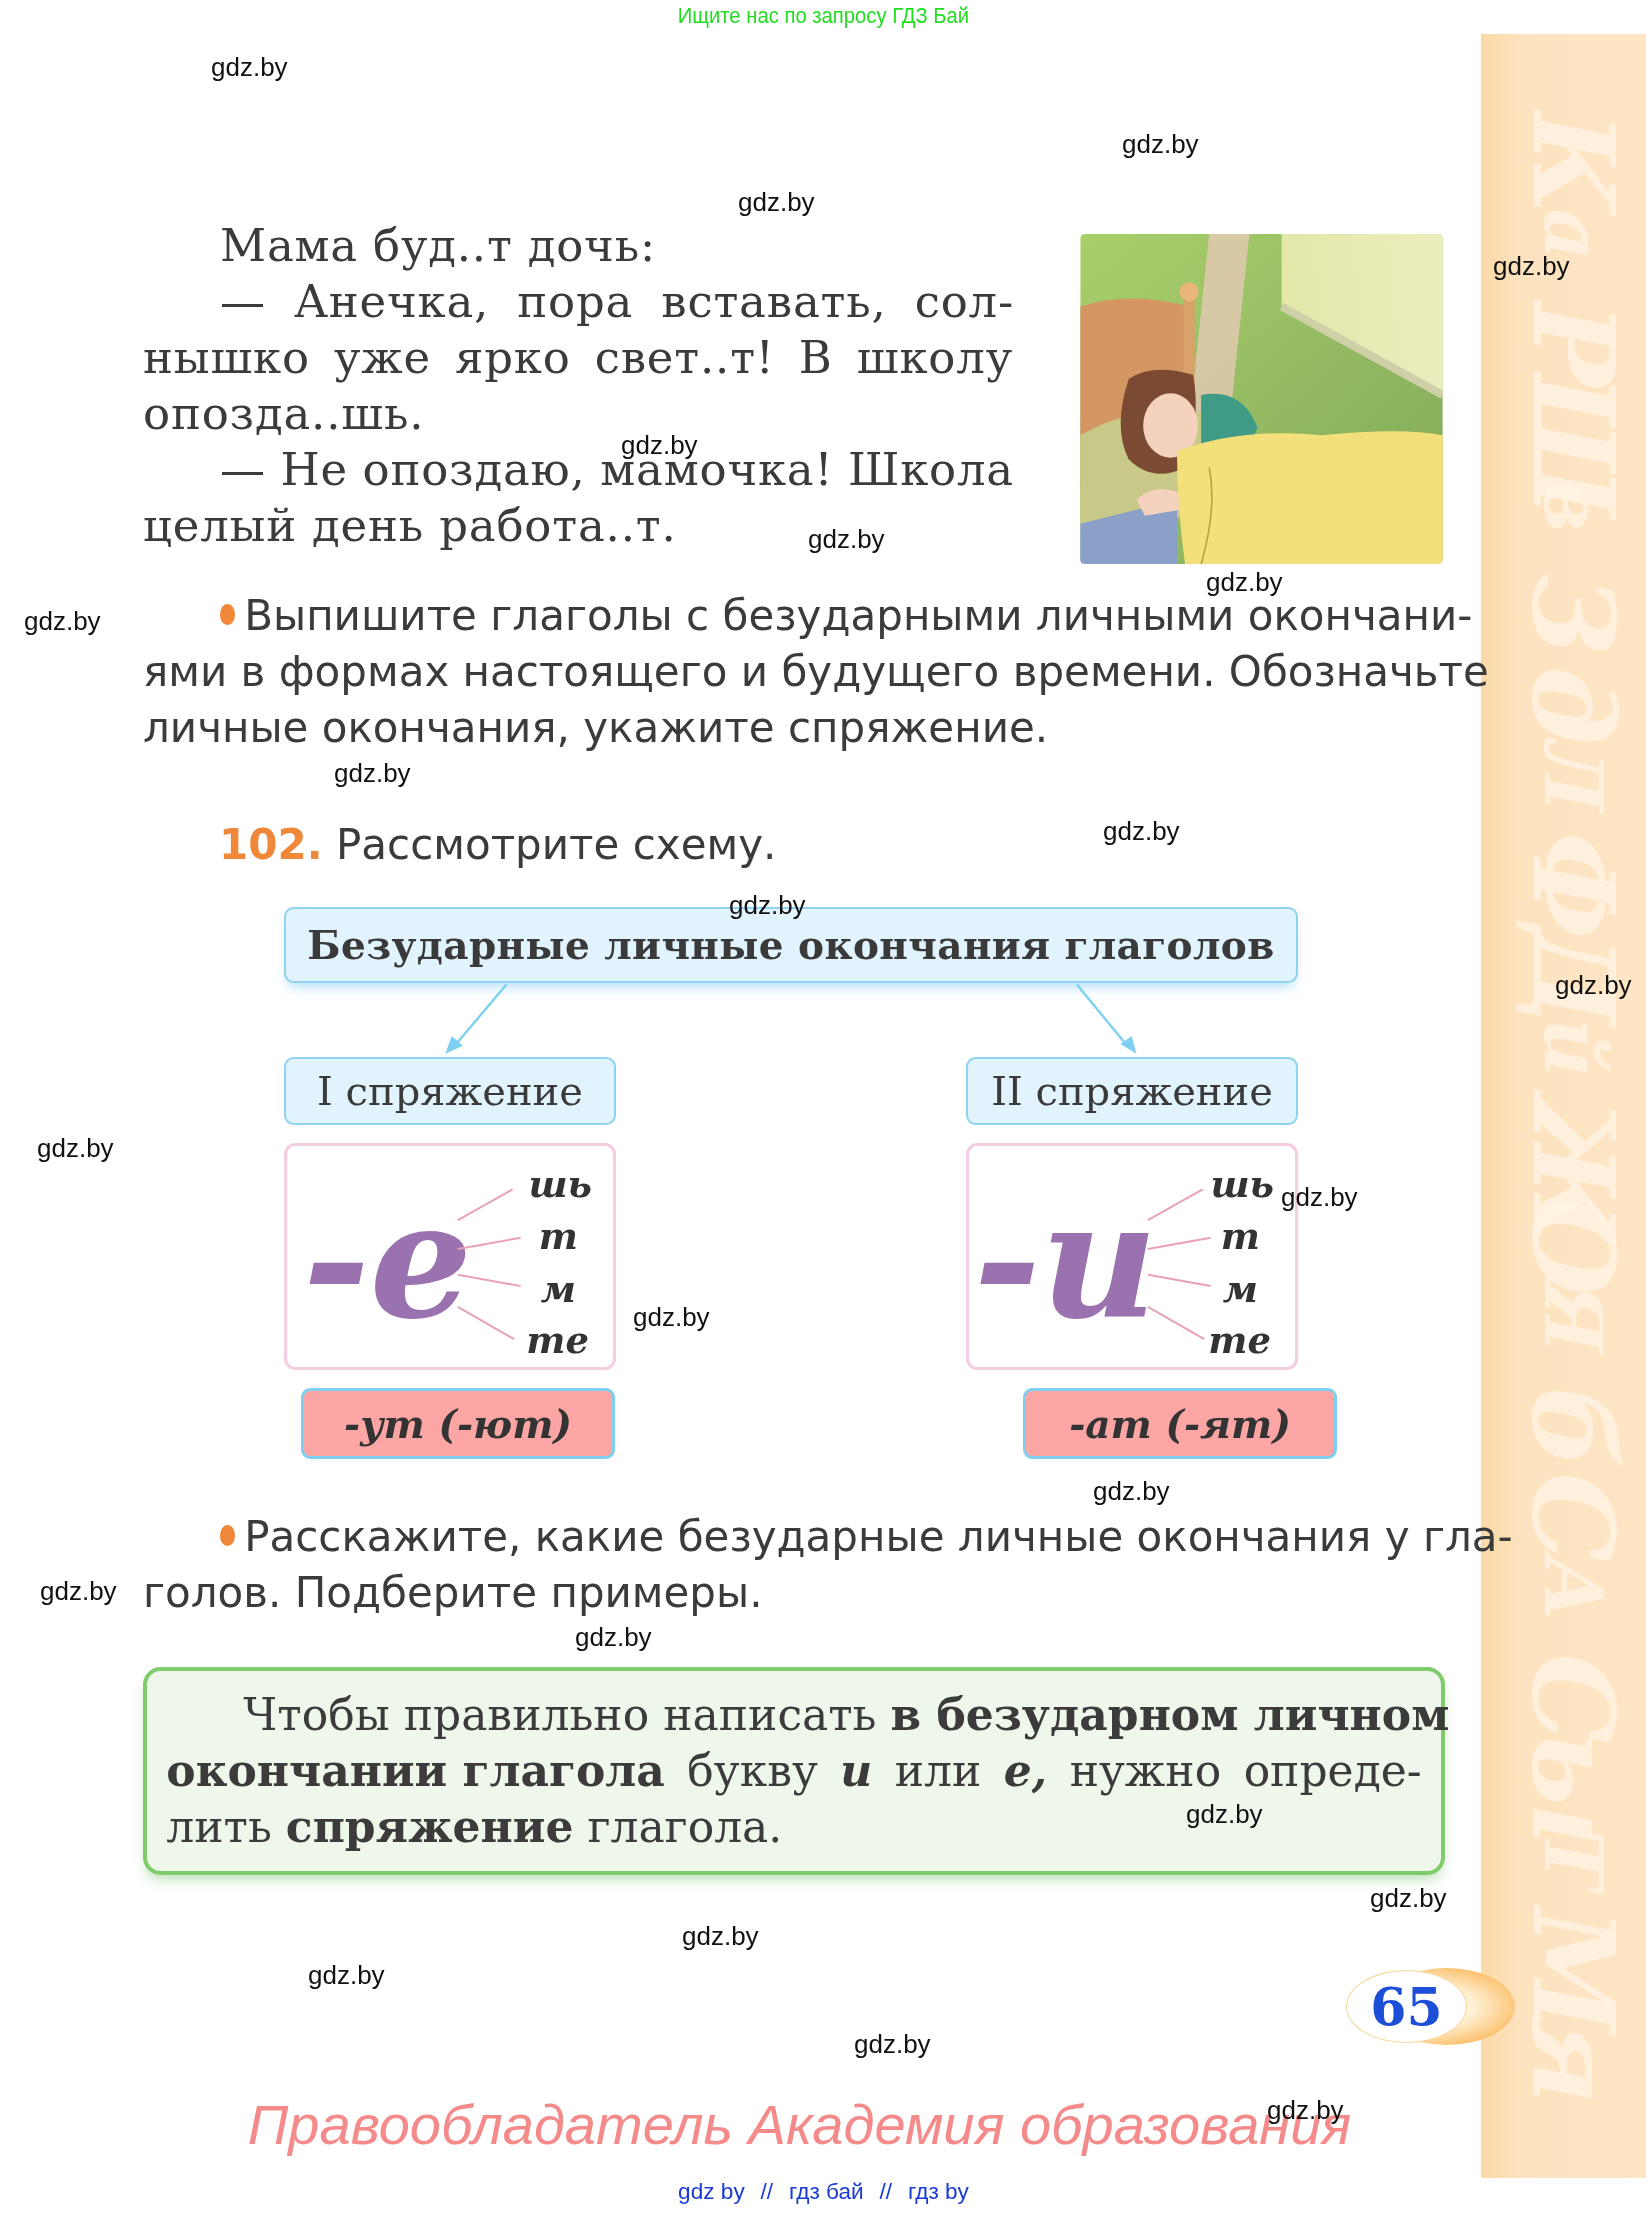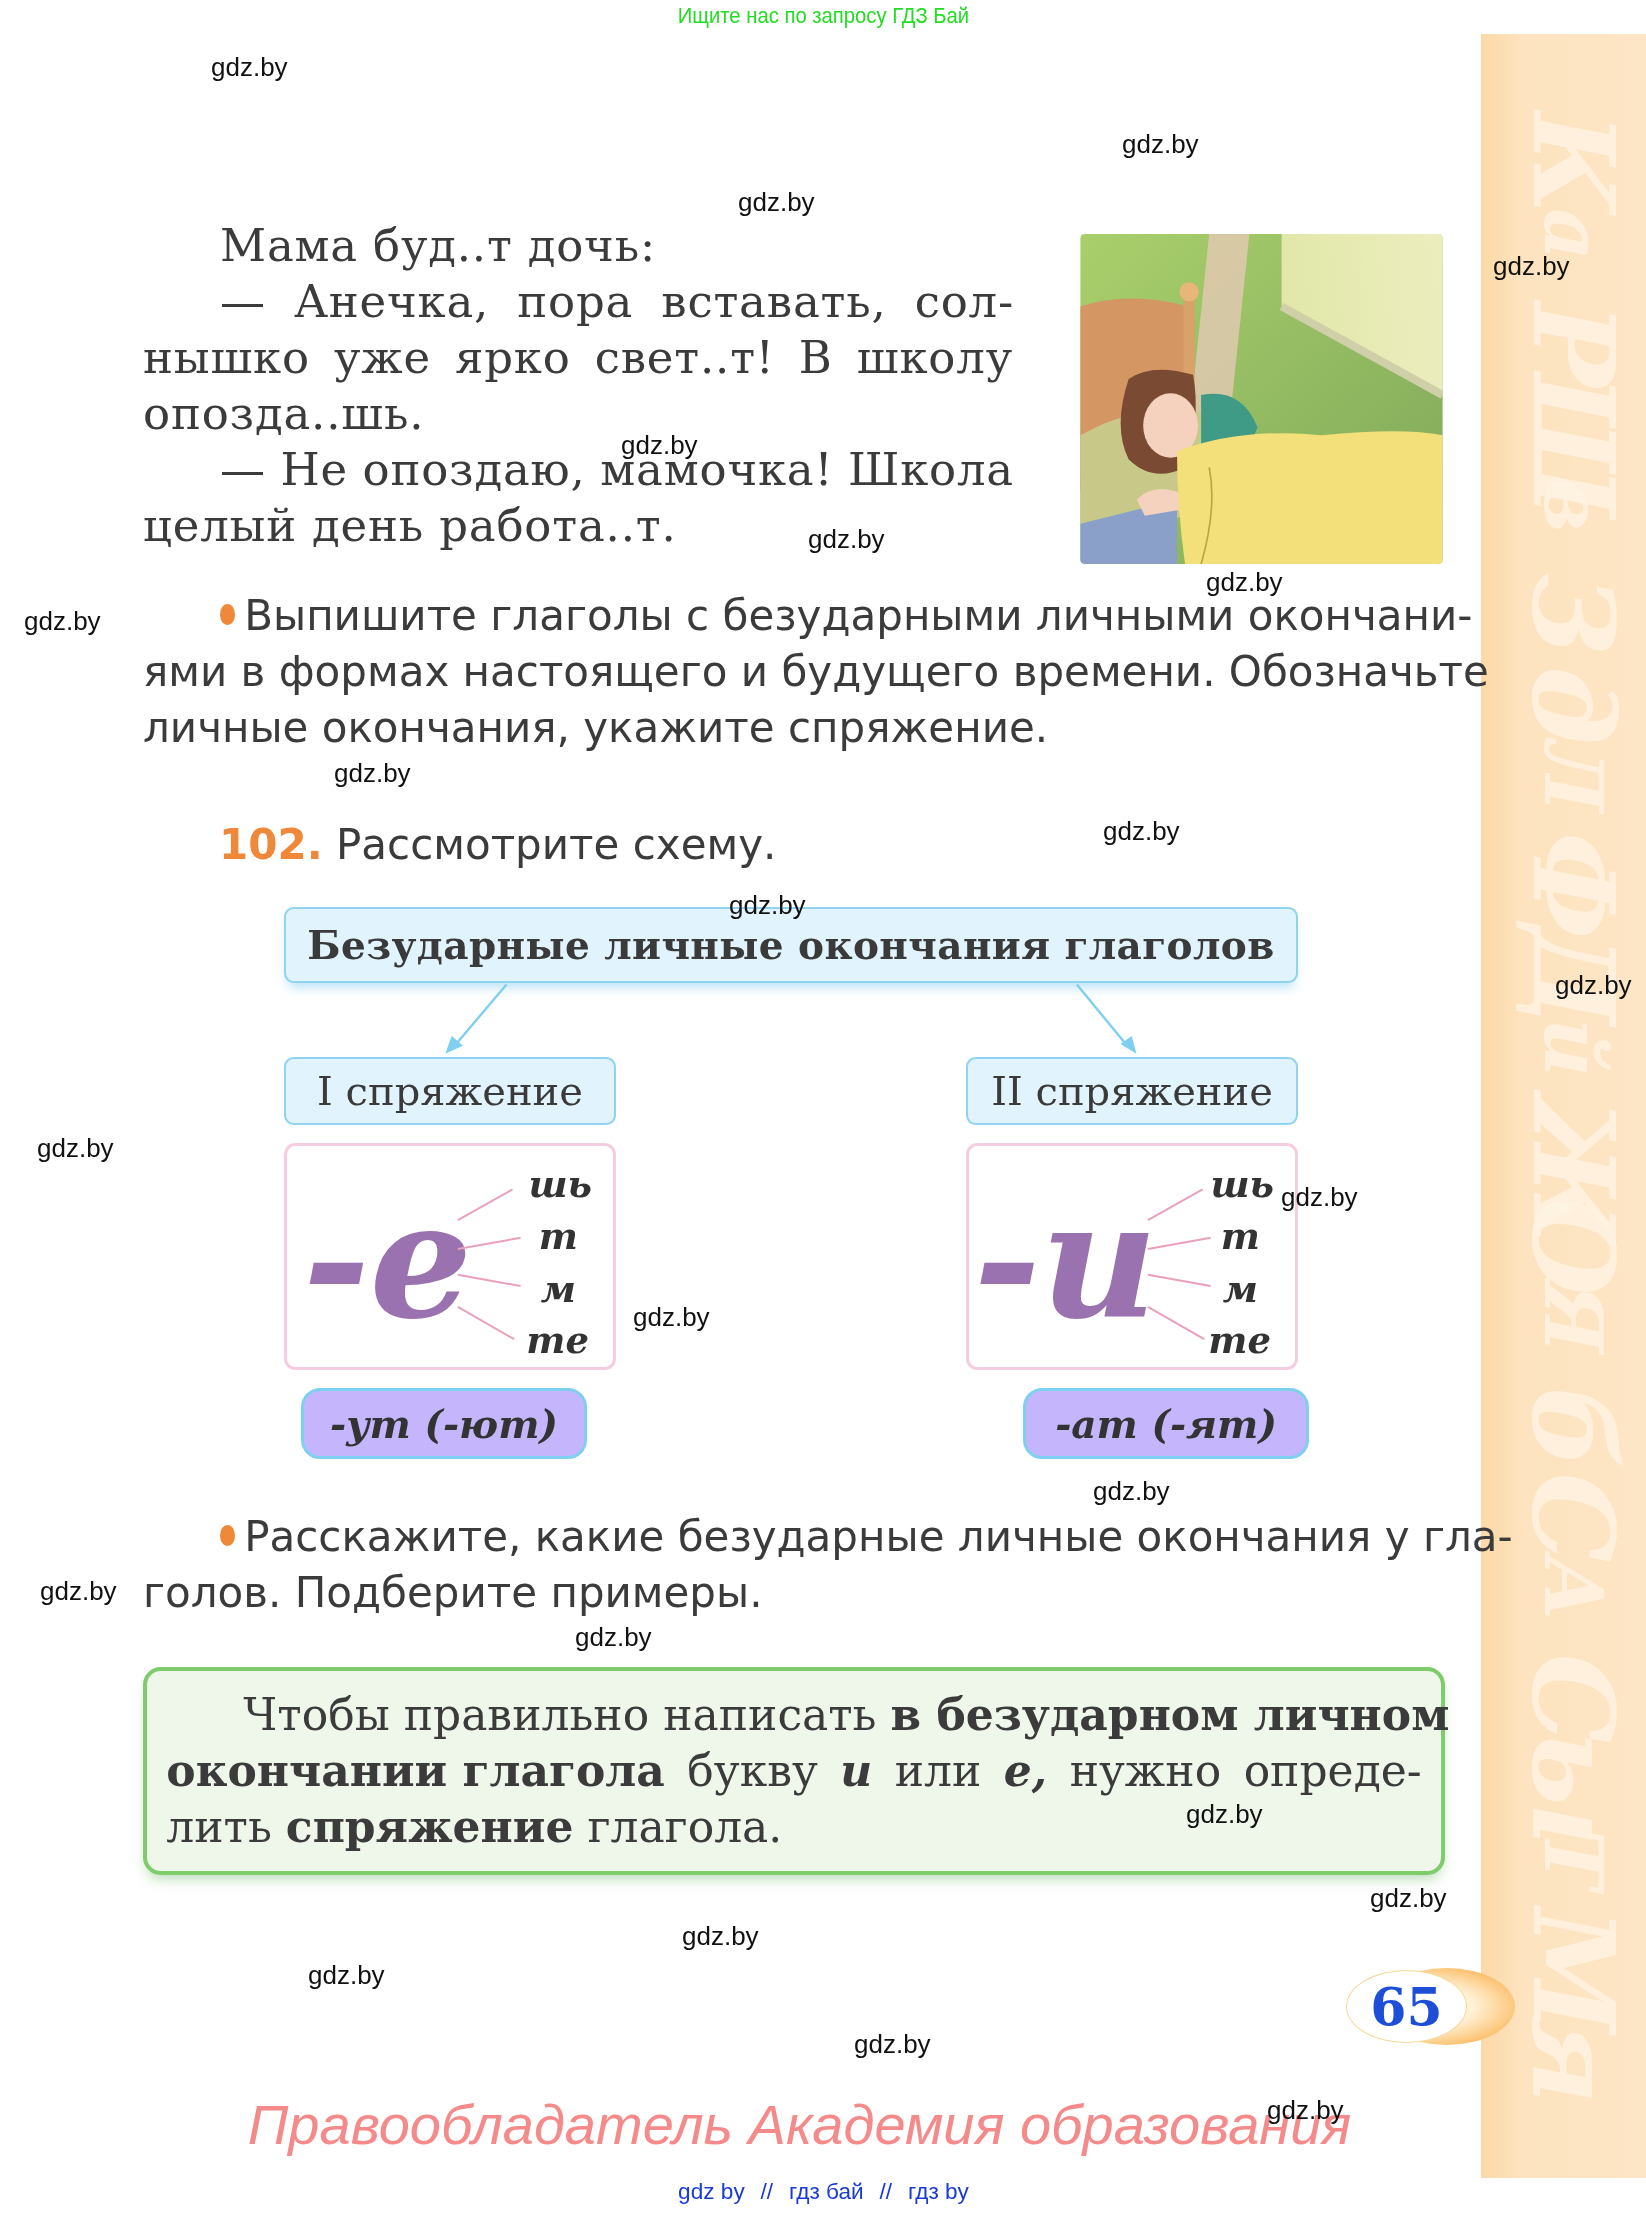--- a/index.html
+++ b/index.html
@@ -48,23 +48,23 @@
   .conj { top:1057px; height:68px; font-size:40px; }
   .conj1 { left:284px; width:332px; }
   .conj2 { left:966px; width:332px; }
   .ending-box { top:1143px; width:332px; height:227px; border:3.2px solid #f6cde0; border-radius:11.3px;
     box-sizing:border-box; background:#fff; }
   .end1 { left:284px; } .end2 { left:966px; }
   .big-vowel { position:absolute; color:#9b72b0; font-family:"DejaVu Serif", serif; font-weight:bold;
     font-style:italic; font-size:161px; line-height:161px; }
   .suffix { position:absolute; right:0; font-family:"DejaVu Serif", serif; font-weight:bold; font-style:italic;
     font-size:37px; color:#333; white-space:nowrap; }
-  .plural-box { top:1388px; height:71px; width:286px; border:3.2px solid #7fd0f0; border-radius:19px; box-sizing:border-box;
+  .plural-box { top:1388px; height:71px; width:314px; border:3.2px solid #7fd0f0; border-radius:9px; box-sizing:border-box;
     display:flex; align-items:center; justify-content:center; font-family:"DejaVu Serif", serif;
-    font-style:italic; font-weight:bold; font-size:39px; color:#333; background:#c4b5fd; }
+    font-style:italic; font-weight:bold; font-size:39px; color:#333; background:#fca5a5; }
   .pl1 { left:301px; } .pl2 { left:983px;margin-left:40px; }
 
   .rule-box { left:143px; top:1667px; width:1302px; height:208px; background:#eff7ea; border:4px solid #7fcc6c;
     border-radius:17.7px; box-sizing:border-box; box-shadow:0 8px 13px -4.8px rgba(120,190,110,.5);
     font-family:"DejaVu Serif", serif; font-size:44px; line-height:56px; color:#3b3b3b; padding:16px 19.3px 0 19.3px; }
   .rule-box .line { white-space:nowrap; }
   .rule-box .first { padding-left:77px; }
   .rule-box .just { display:flex; justify-content:space-between; }
   .b { font-weight:bold; }
   .i { font-style:italic; font-weight:bold; }

